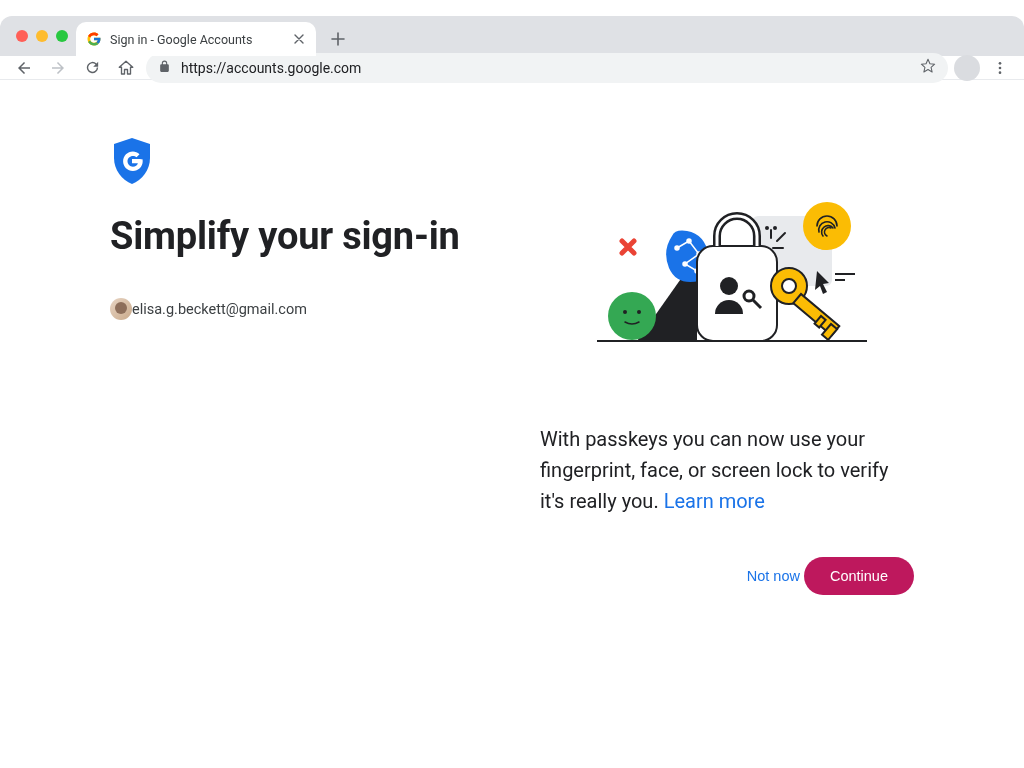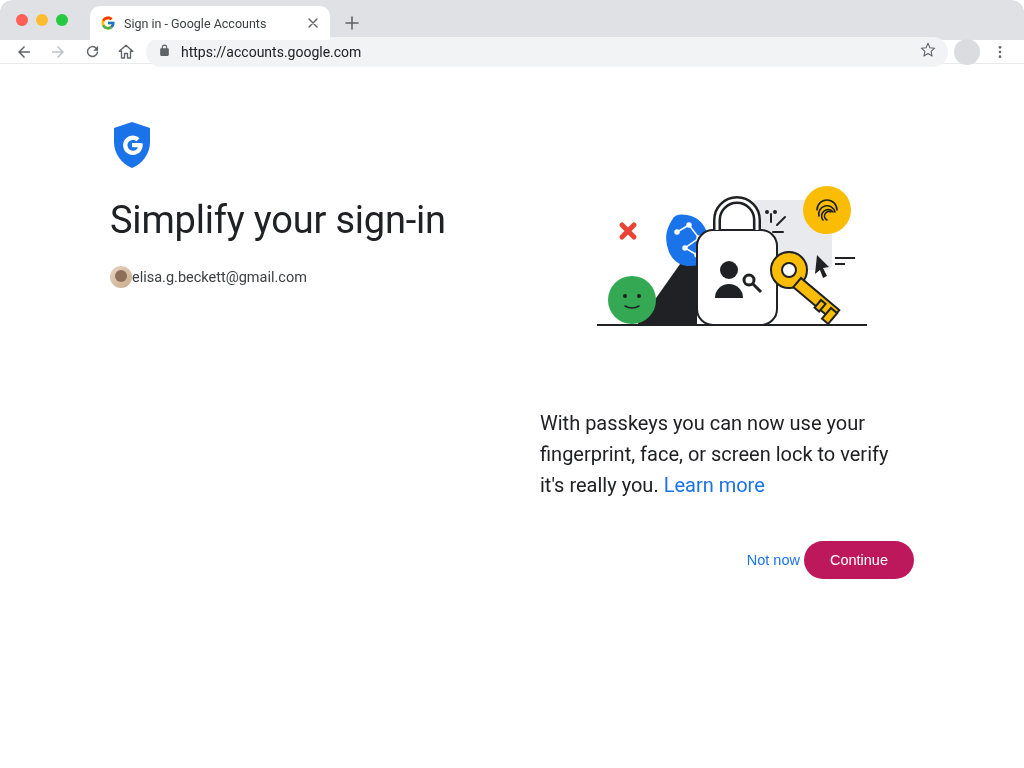--- a/index.html
+++ b/index.html
@@ -1,21 +1,21 @@
 <!DOCTYPE html>
 <html><head>
 <meta charset="utf-8">
 <style>
   * { box-sizing: border-box; margin: 0; padding: 0; }
   html, body { width: 1024px; height: 768px; font-family: 'Google Sans', Roboto, Arial, sans-serif; background: #fff; overflow: hidden; }
   body { border-radius: 12px; background: #fff; }
 
   
   .chrome { background: #dfe1e5; border-radius: 12px 12px 0 0; }
-  .titlebar { height: 40px; display: flex; align-items: flex-end; padding-left: 20px; position: relative; }
+  .titlebar { height: 40px; display: flex; align-items: flex-end; padding-left: 6px; position: relative; margin-top: 16px; }
   .traffic { position: absolute; left: 16px; top: 14px; display: flex; gap: 8px; }
   .tl { width: 12px; height: 12px; border-radius: 50%; }
   .tl.red { background: #ff5f57; }
   .tl.yel { background: #febc2e; }
   .tl.grn { background: #28c840; }
   .tabstrip { display: flex; align-items: flex-end; margin-left: 70px; height: 100%; }
   .tab { background: #fff; height: 34px; min-width: 240px; border-radius: 10px 10px 0 0; display: flex; align-items: center; padding: 0 10px; gap: 8px; font-size: 12.5px; color: #3c4043; position: relative; }
   .tab .favicon { width: 16px; height: 16px; }
   .tab .close { margin-left: auto; width: 14px; height: 14px; display:flex; align-items:center; justify-content:center; color:#5f6368; font-size: 14px; line-height:1; }
   .newtab { width: 28px; height: 28px; margin-left: 8px; margin-bottom: 3px; display:flex; align-items:center; justify-content:center; color:#5f6368; border-radius: 50%; font-size: 18px; }
@@ -26,21 +26,21 @@
   .omni { flex: 1; height: 30px; background: #f1f3f4; border-radius: 15px; display:flex; align-items:center; padding: 0 12px; gap: 10px; color:#202124; font-size: 14px; }
   .omni .lock { color:#5f6368; }
   .omni .url { flex:1; }
   .omni .star { color:#5f6368; }
   .avatar-sm { width: 26px; height: 26px; border-radius: 50%; background: #dadce0; }
 
   
   .page { padding: 56px 110px 0 110px; display:flex; }
   .left { width: 430px; flex-shrink:0; }
   .shield { width: 44px; height: 50px; margin-bottom: 28px; }
-  h1.headline { font-size: 38px; font-weight: 400; color: #202124; letter-spacing: -0.2px; margin-bottom: 24px; }
+  h1.headline { font-size: 38px; font-weight: 700; color: #202124; letter-spacing: -0.2px; margin-bottom: 40px; }
   .acct { display:flex; align-items:center; }
   .acct .pfp { width:22px; height:22px; border-radius:50%; background: linear-gradient(135deg,#e8d5c4,#c9a98a); position:relative; overflow:hidden; }
   .acct .pfp::after{content:''; position:absolute; left:5px; top:4px; width:12px; height:12px; border-radius:50%; background:#8d6e5a;}
   .acct .email { font-size: 14.5px; color:#3c4043; }
 
   .right { flex:1; display:flex; flex-direction:column; }
   .illus-wrap { height: 220px; display:flex; align-items:flex-end; justify-content:center; margin-bottom: 28px; }
   .desc { font-size: 20px; line-height: 1.55; color:#202124; margin-bottom: 40px; margin-top: 40px; }
   .desc a { color:#1a73e8; text-decoration:none; }
   .actions { display:flex; justify-content:flex-end; align-items:center; }

